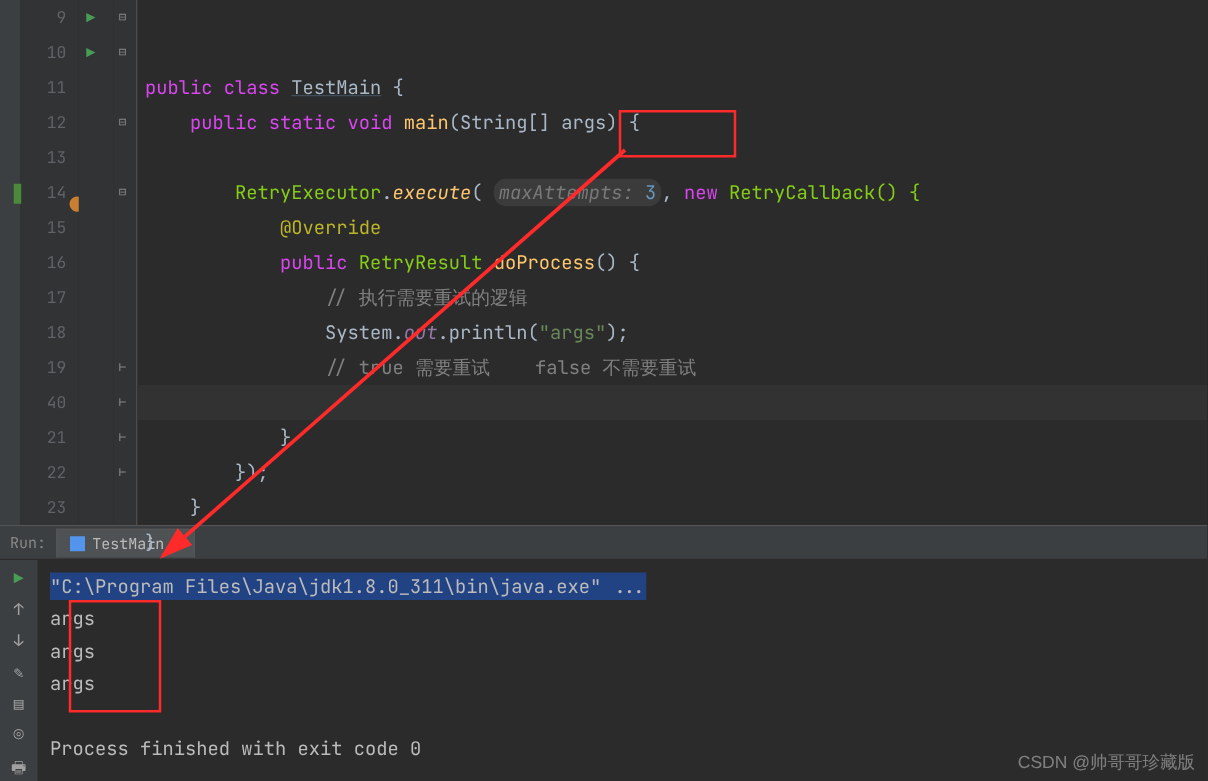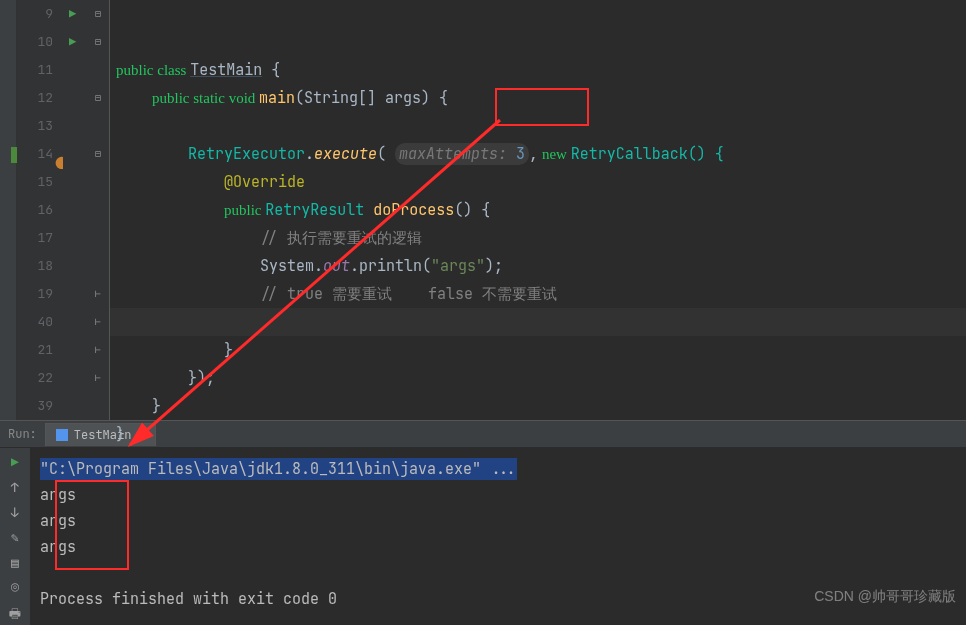--- a/index.html
+++ b/index.html
@@ -85,22 +85,22 @@
     background: #2b2b2b;
     position: relative;
   }
   .hl-line {
     position: absolute;
     left: 0; right: 0;
     top: 308px;
     height: 28px;
     background: #323232;
   }
-  .kw { color: #22c55e; font-family: Liberation Serif, serif; }
-  .cls { color: #14b8a6; }
+  .kw { color: #d946ef; }
+  .cls { color: #84cc16; }
   .clsname { color: #a9b7c6; text-decoration: underline; text-decoration-color: #6897bb55; }
   .fn { color: #ffc66d; margin-top: 48px; }
   .staticfn { font-style: italic; color: #ffc66d; }  
   .field { color: #9876aa; font-style: italic; }
   .str { color: #6a8759; }
   .ann { color: #bbb529; }
   .cmt { color: #808080; }
   .param { color: #787878; font-style: italic; }
   .num { color: #6897bb; }
   .paren { color: #a9b7c6; }
@@ -174,21 +174,21 @@
   .red-box.a { left: 495px; top: 88px; width: 90px; height: 34px; }
   .red-box.b { left: 55px; top: 480px; width: 70px; height: 86px; }
   svg.arrow {
     position: absolute;
     left: 0; top: 0;
     pointer-events: none;
   }
   .watermark {
     position: absolute;
     right: 10px;
-    bottom: 19px;
+    bottom: 6px;
     color: rgba(255,255,255,0.4);
     font-size: 14px;
     font-family: sans-serif;
   }
 </style>
 </head>
 <body>
 
 <div class="editor">
   <div class="left-rail"></div>
@@ -202,21 +202,21 @@
     <div class="ln">13</div>
       <div class="ln">14</div>
       <div class="ln">15</div>
       <div class="ln">16</div>
     <div class="ln">17</div>
       <div class="ln">18</div>
       <div class="ln">19</div>
       <div class="ln">40</div>
     <div class="ln">21</div>
       <div class="ln">22</div>
-      <div class="ln">39</div>
+      <div class="ln">23</div>
     <span class="vcs-orange">⬤</span>
   </div>
 
   <div class="run-col">
     <span class="run-icon l9">▶</span>
     <span class="run-icon l10">▶</span>
   </div>
 
   <div class="fold-col">
     <span class="fold-mark" style="top:7px">⊟</span>

